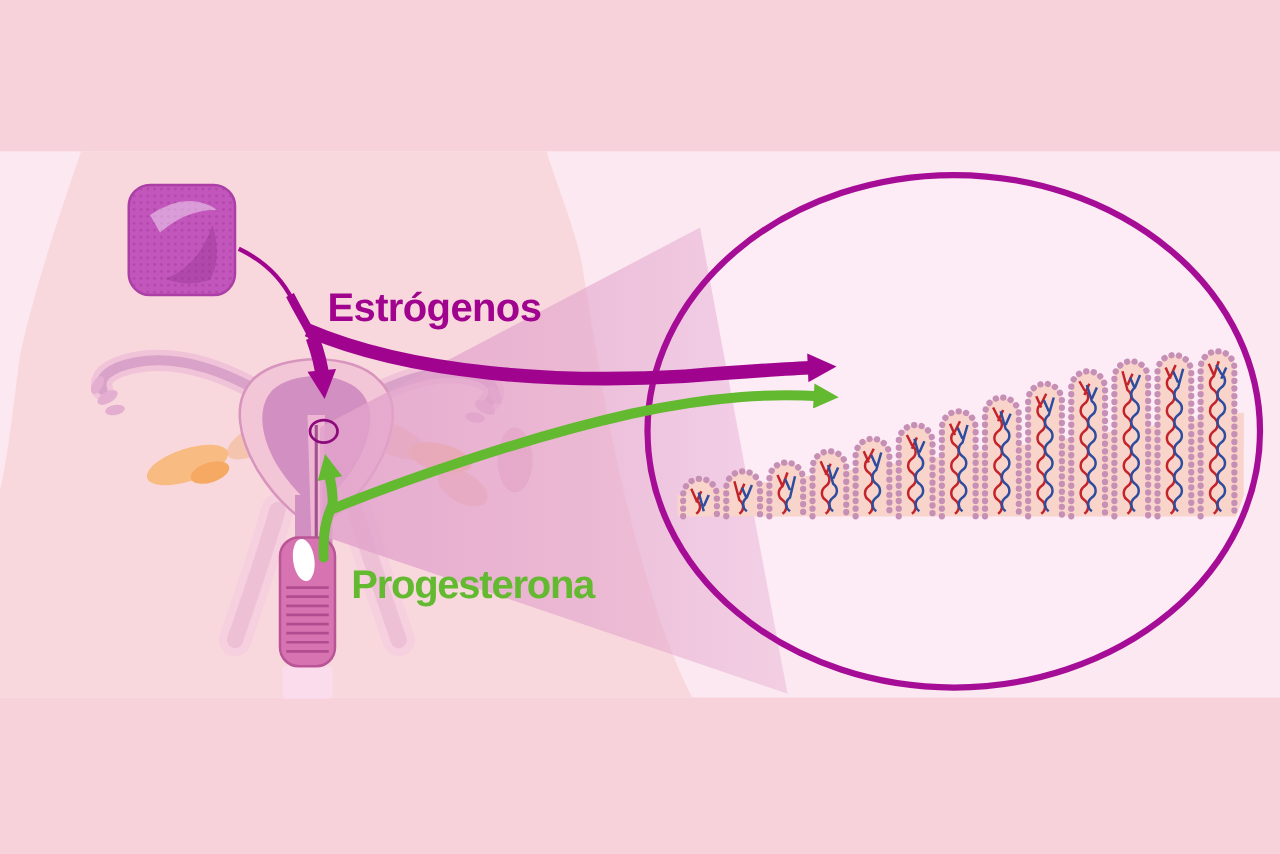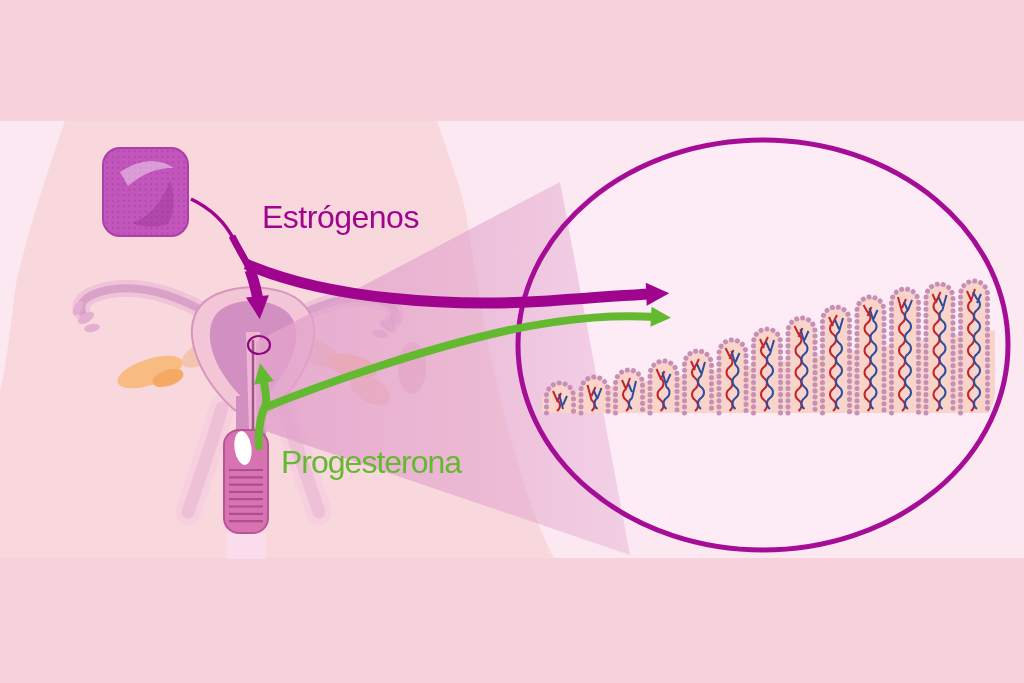--- a/index.html
+++ b/index.html
@@ -2,23 +2,23 @@
 <html style="--estrogen: #a0048f; --progesterone: #63b930; --endometrium_title: #3b383c; --circle_border: #a60d96; --background: #f8d2da; --background_light: #fce8f0; --body_silhouette: #f9d8dd; --circle_fill: #fdebf6; --zoom_cone: #e2a3cc; --patch: #c256bd; --uterus_outer: #f3c6d7; --uterus_inner: #d28fc1; --ovary: #f8bc82; --vagina: #d873b1; --tissue: #f8d4ca; --tissue_edge: #c68fb5; --vessel_red: #c3242b; --vessel_blue: #2e4d9e;"><head>
 <meta charset="utf-8">
 <style>
   html,body{margin:0;padding:0;background:#e9e3e7;}
   .stage{
     position:relative;width:1024px;height:683px;overflow:hidden;
     background:var(--background);
     font-family:"Liberation Sans","DejaVu Sans",sans-serif;
   }
   .stage svg{position:absolute;left:0;top:0;}
-  .label{position:absolute;font-weight:normal;white-space:nowrap;}
+  .label{position:absolute;font-weight:bold;white-space:nowrap;margin-top:29px;}
   .label-estrogen{left:262px;top:199px;font-size:32px;letter-spacing:-0.5px;color:var(--estrogen);}
-  .label-progesterone{left:281px;top:444px;font-size:32px;letter-spacing:-1px;color:var(--progesterone);}
+  .label-progesterone{left:281px;top:420px;font-size:32px;letter-spacing:-1px;color:var(--progesterone);}
   .label-endometrium{left:766px;top:200px;font-size:36px;transform:translateX(-50%);color:var(--endometrium_title);}
 </style>
 </head>
 <body>
 
 <div class="stage">
 <svg width="1024" height="683" viewBox="0 0 1024 683">
   <defs>
     <pattern id="patchDots" width="5.5" height="5.5" patternUnits="userSpaceOnUse">
       <circle cx="2.7" cy="2.7" r="1.1" fill="#a8439f" opacity="0.75"></circle>

